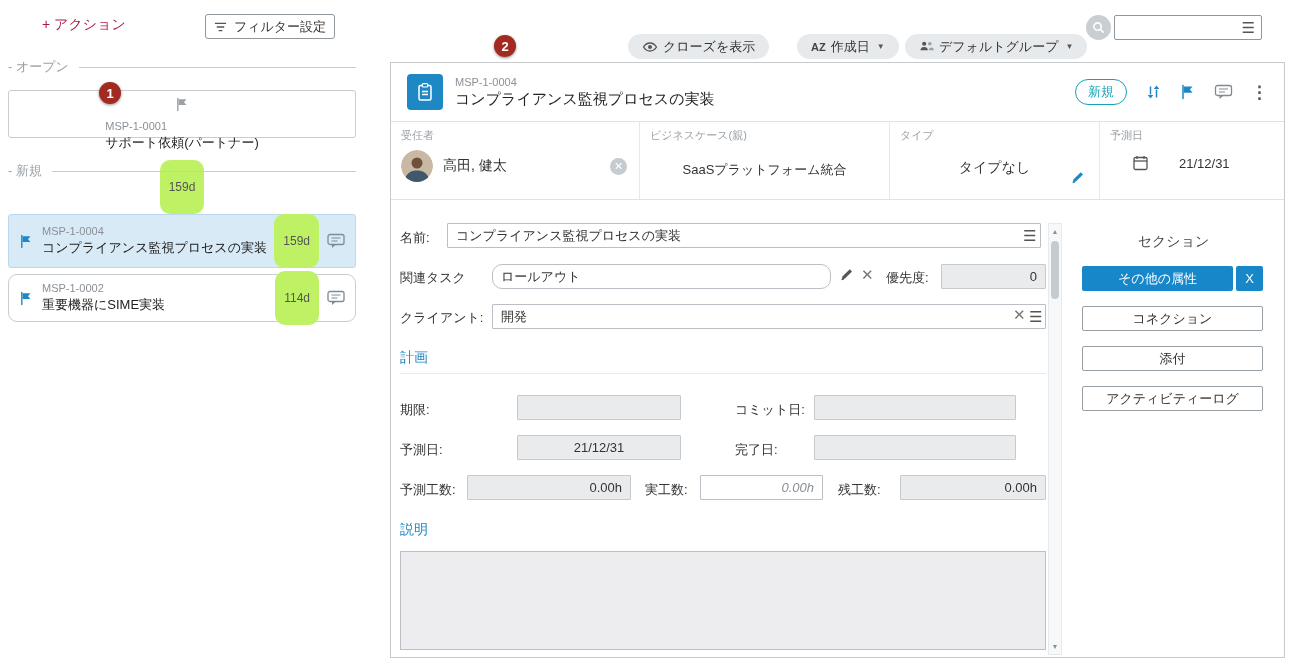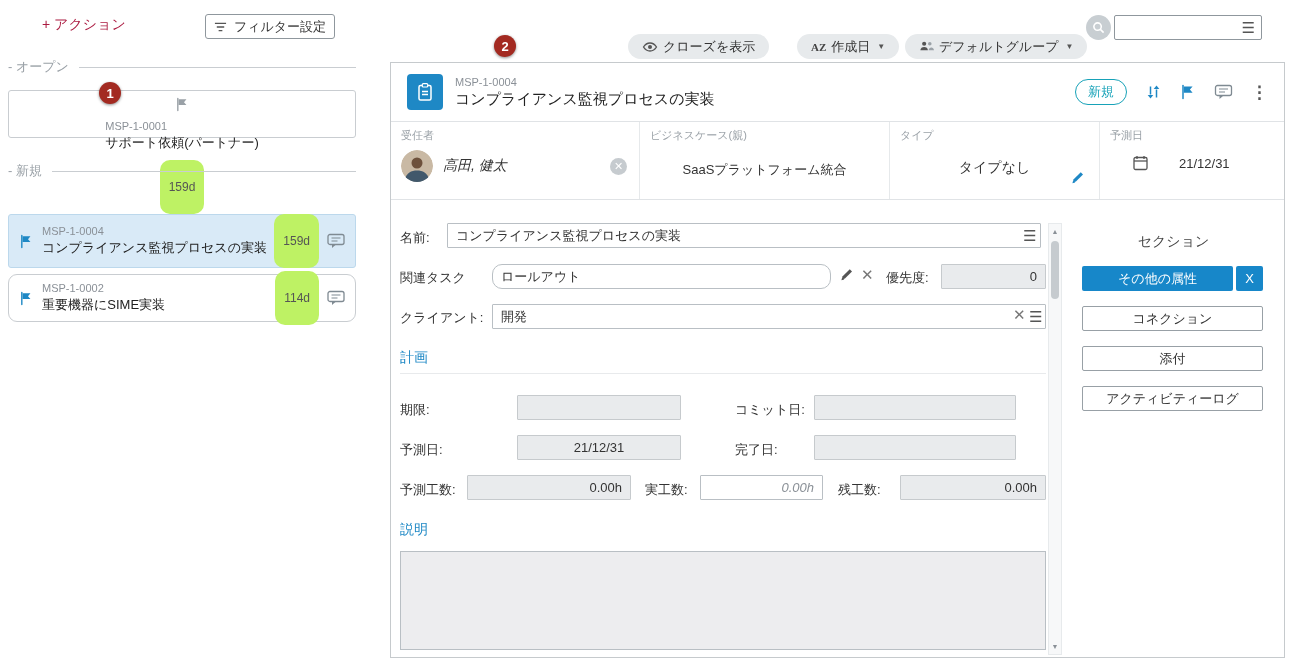--- a/index.html
+++ b/index.html
@@ -7,21 +7,21 @@
   body{font-family:"Liberation Sans",sans-serif;background:#fff;position:relative;overflow:hidden;color:#333;font-size:13px;}
   svg{display:block;}
 
   
   .action-link{position:absolute;left:14px;top:16px;color:#ab1a40;font-size:14px;cursor:pointer;text-decoration:none;margin-left:28px;}
   .filter-btn{position:absolute;left:205px;top:14px;width:130px;height:25px;background:#fff;border:1px solid #8f979d;border-radius:3px;font-size:13px;color:#333;display:flex;align-items:center;justify-content:center;gap:7px;font-family:inherit;cursor:pointer;}
 
   
   .pill{position:absolute;top:15px;height:25px;border:none;border-radius:13px;background:#e7eaec;display:flex;align-items:center;gap:5px;padding:0 14px;font-size:13px;color:#333;font-family:inherit;cursor:pointer;white-space:nowrap;margin-top:19px;}
   .caret{font-size:8px;color:#555;margin-left:2px;}
-  .az{font-size:11px;color:#444;font-weight:bold;font-family:Liberation Serif, serif;}
+  .az{font-size:11px;color:#444;font-weight:bold;}
   .search-circle{position:absolute;left:1086px;top:15px;width:25px;height:25px;border-radius:50%;background:#c8ced2;display:flex;align-items:center;justify-content:center;cursor:pointer;}
   .search-box{position:absolute;left:1114px;top:15px;width:148px;height:25px;border:1px solid #8f979d;border-radius:2px;background:#fff;display:flex;align-items:center;}
   .search-box input{flex:1;min-width:0;border:none;outline:none;height:100%;padding:0 6px;font-family:inherit;font-size:13px;background:transparent;}
   .hamb{color:#555;font-size:15px;line-height:1;cursor:pointer;}
   .search-box .hamb{margin-right:6px;}
 
   
   .ann{position:absolute;width:22px;height:22px;border-radius:50%;background:#a32a21;color:#fff;font-weight:bold;font-size:13px;display:flex;align-items:center;justify-content:center;box-shadow:0 1px 3px rgba(0,0,0,.45);z-index:50;}
 
   
@@ -46,21 +46,21 @@
   .p-actions{margin-left:auto;display:flex;align-items:center;gap:18px;}
   .status-pill{border:1px solid #17a2b8;color:#17a2b8;border-radius:13px;padding:3px 12px;font-size:13px;cursor:pointer;}
   .vdots{font-size:17px;color:#555;font-weight:bold;line-height:1;cursor:pointer;}
 
   .f-row{display:flex;height:78px;border-bottom:1px solid #e0e3e6;}
   .f-cell{border-right:1px solid #e6e9eb;padding:6px 10px;position:relative;}
   .f-cell:last-child{border-right:none;}
   .f-label{font-size:11px;color:#9aa1a7;}
   .f-assignee{display:flex;align-items:center;gap:10px;margin-top:7px;padding-right:2px;}
   .avatar{width:32px;height:32px;border-radius:50%;overflow:hidden;flex:none;}
-  .f-name{font-size:14px;color:#333;flex:1;font-style:italic;}
+  .f-name{font-size:14px;color:#333;flex:1;}
   .clear-ico{width:17px;height:17px;border-radius:50%;background:#c6cbcf;color:#fff;display:flex;align-items:center;justify-content:center;font-size:11px;cursor:pointer;flex:none;}
   .f-center{text-align:center;font-size:13px;color:#333;margin-top:18px;}
   .f-type{text-align:center;font-size:14px;color:#333;margin-top:16px;}
   .pencil{position:absolute;right:14px;bottom:14px;cursor:pointer;}
   .f-date{display:flex;align-items:center;gap:30px;margin-top:12px;padding-left:22px;}
   .f-date-val{font-size:13px;}
 
   .p-body{position:absolute;left:0;top:140px;width:893px;height:455px;}
   .lbl{position:absolute;font-size:13px;color:#333;white-space:nowrap;}
   .inp{position:absolute;height:25px;border:1px solid #b9bfc4;background:#fff;font-size:13px;color:#333;padding:0 8px;font-family:inherit;outline:none;border-radius:1px;}

